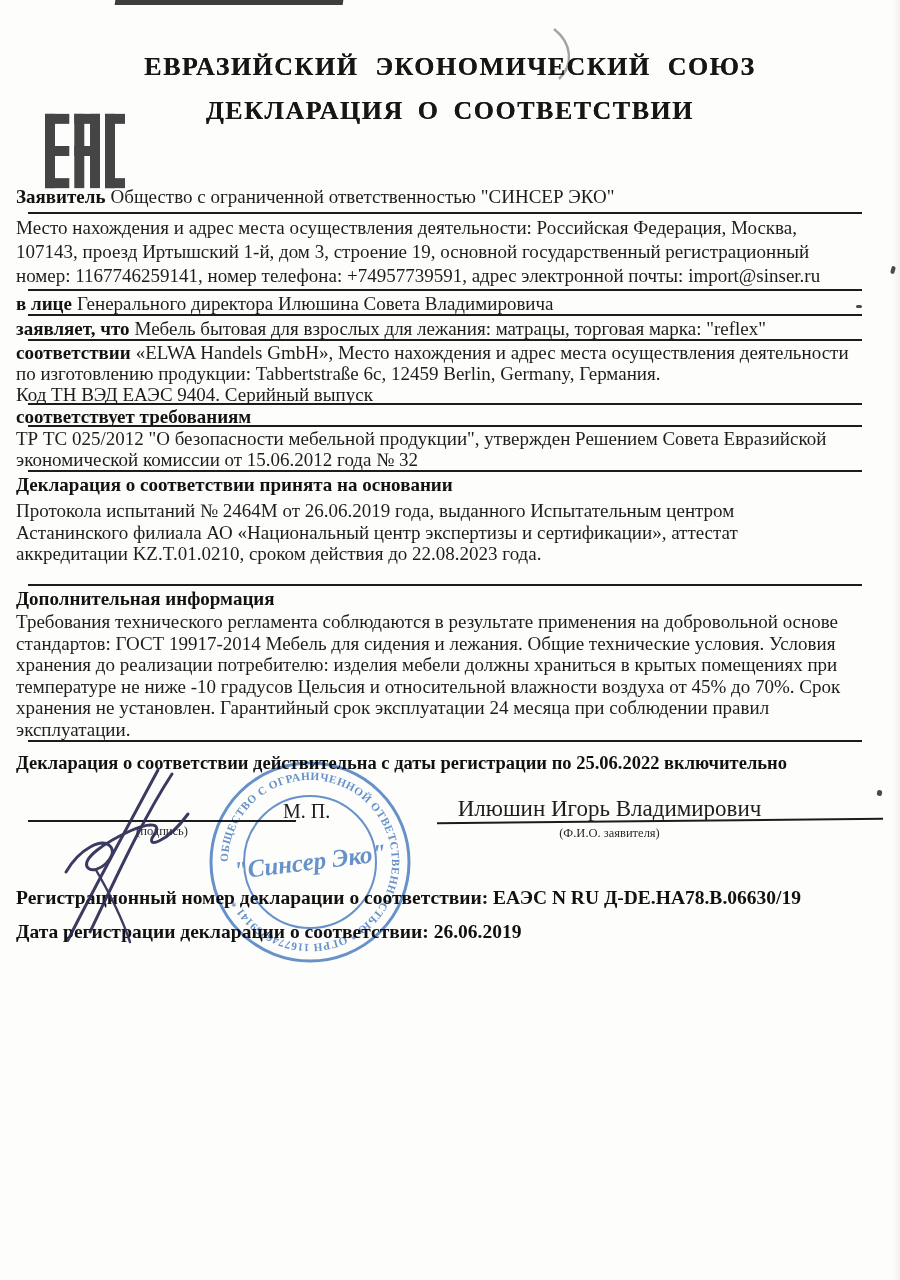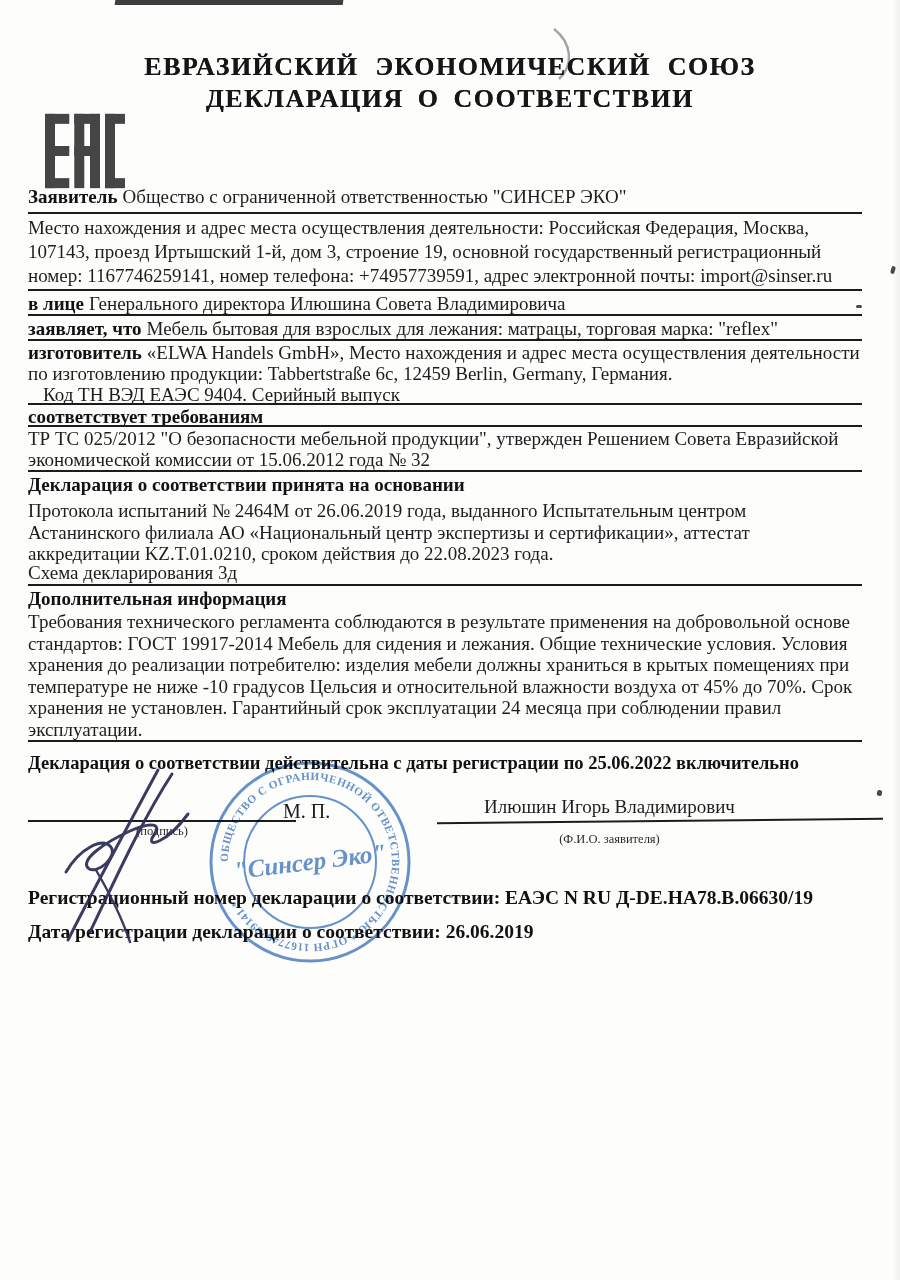--- a/index.html
+++ b/index.html
@@ -18,21 +18,21 @@
     pointer-events:none;
   }
   .abs{position:absolute;}
   .title{
     position:absolute;left:0;width:100%;text-align:center;
     font-weight:bold;font-size:26px;letter-spacing:1.5px;word-spacing:9px;
     color:#161616;
     text-shadow:0 0 .5px #333;
   }
   .row{
-    position:absolute;left:28px;width:834px;
+    position:absolute;left:16px;width:834px;
     font-size:19px;line-height:24px;color:#1d1d1d;
   }
   .lbl{font-weight:bold;color:#121212;margin-right:5px;}
   .hdg{font-weight:bold;color:#121212;}
   .rule{
     position:absolute;left:28px;width:834px;height:0;
     border-top:2px solid #1c1c1c;
   }
   .rule.thick{border-top-width:2.6px;}
   .lh21{line-height:21px;}
@@ -55,21 +55,21 @@
 
   <div class="artifact-bar"></div>
   <svg class="artifact-arc" viewBox="0 0 28 54">
     <path d="M 5,2 C 23,16 25,38 10,52" fill="none" stroke="#8d8d8d" stroke-width="2.4" opacity="0.8"></path>
   </svg>
   <div class="speck" style="left:891px;top:266px;width:4px;height:8px;transform:rotate(16deg);"></div>
   <div class="speck" style="left:856px;top:305px;width:6px;height:3px;"></div>
   <div class="speck" style="left:877px;top:790px;width:5px;height:6px;transform:rotate(10deg);"></div>
 
   <div class="title" style="top:52px;">ЕВРАЗИЙСКИЙ ЭКОНОМИЧЕСКИЙ СОЮЗ</div>
-  <div class="title" style="top:84px;word-spacing:6px;">ДЕКЛАРАЦИЯ О СООТВЕТСТВИИ</div>
+  <div class="title" style="top:96px;word-spacing:6px;">ДЕКЛАРАЦИЯ О СООТВЕТСТВИИ</div>
 
   <svg class="eac-svg" viewBox="0 0 112 104" aria-label="EAC">
     <g fill="#454545">
       <rect x="0" y="0" width="14" height="104"></rect>
       <rect x="0" y="0" width="34" height="14"></rect>
       <rect x="0" y="45" width="34" height="14"></rect>
       <rect x="0" y="90" width="34" height="14"></rect>
       <rect x="41" y="0" width="14" height="104"></rect>
       <rect x="63" y="0" width="14" height="104"></rect>
       <rect x="41" y="0" width="36" height="14"></rect>
@@ -92,34 +92,33 @@
     <span class="lbl">в лице</span><span>Генерального директора Илюшина Совета Владимировича</span>
   </div>
   <div class="rule" style="top:314px;"></div>
 
   <div class="row" style="top:317px;">
     <span class="lbl">заявляет, что</span><span>Мебель бытовая для взрослых для лежания: матрацы, торговая марка: "reflex"</span>
   </div>
   <div class="rule" style="top:339px;"></div>
 
   <div class="row lh21" style="top:342px;">
-    <span class="lbl">изготовитель</span><span>«ELWA Handels GmbH», Место нахождения и адрес места осуществления деятельности по изготовлению продукции: Tabbertstraße 6c, 12459 Berlin, Germany, Германия.</span>
+    <span class="lbl">соответствии</span><span>«ELWA Handels GmbH», Место нахождения и адрес места осуществления деятельности по изготовлению продукции: Tabbertstraße 6c, 12459 Berlin, Germany, Германия.</span>
   </div>
-  <div class="row lh21" style="top:384px;margin-left:15px;">Код ТН ВЭД ЕАЭС 9404. Серийный выпуск</div>
+  <div class="row lh21" style="top:384px;">Код ТН ВЭД ЕАЭС 9404. Серийный выпуск</div>
   <div class="rule" style="top:403px;"></div>
 
   <div class="row hdg" style="top:405px;">соответствует требованиям</div>
   <div class="rule" style="top:425px;"></div>
 
   <div class="row lh21" style="top:428px;">ТР ТС 025/2012 "О безопасности мебельной продукции", утвержден Решением Совета Евразийской экономической комиссии от 15.06.2012 года № 32</div>
   <div class="rule" style="top:470px;"></div>
 
   <div class="row hdg" style="top:473px;">Декларация о соответствии принята на основании</div>
   <div class="row lh215" style="top:500px;">Протокола испытаний № 2464М от 26.06.2019 года, выданного Испытательным центром Астанинского филиала АО «Национальный центр экспертизы и сертификации», аттестат аккредитации KZ.T.01.0210, сроком действия до 22.08.2023 года.</div>
-  <div class="row lh215" style="top:562px;">Схема декларирования 3д</div>
   <div class="rule" style="top:584px;"></div>
 
   <div class="row hdg" style="top:587px;">Дополнительная информация</div>
   <div class="row lh215" style="top:611px;">Требования технического регламента соблюдаются в результате применения на добровольной основе стандартов: ГОСТ 19917-2014 Мебель для сидения и лежания. Общие технические условия. Условия хранения до реализации потребителю: изделия мебели должны храниться в крытых помещениях при температуре не ниже -10 градусов Цельсия и относительной влажности воздуха от 45% до 70%. Срок хранения не установлен. Гарантийный срок эксплуатации 24 месяца при соблюдении правил эксплуатации.</div>
   <div class="rule" style="top:740px;"></div>
 
   <div class="row bold" style="top:743px;font-size:18.5px;margin-top:8px;">Декларация о соответствии действительна с даты регистрации по 25.06.2022 включительно</div>
 
   <svg class="sign-svg" viewBox="0 0 190 195">
     <g fill="none" stroke="#2b2b55" stroke-width="3" stroke-linecap="round" opacity="0.92">
@@ -129,22 +128,22 @@
       <path d="M 66,118 C 80,142 92,166 100,190" stroke-width="2.4"></path>
     </g>
   </svg>
 
   <div class="sig-rule-left"></div>
   <div class="abs caption" style="left:28px;top:824px;width:268px;">(подпись)</div>
 
   <div class="abs" style="left:283px;top:800px;font-size:20px;color:#1d1d1d;text-align:center;">М. П.</div>
 
   <div class="sig-rule-right"></div>
-  <div class="abs" style="left:437px;top:796px;width:345px;text-align:center;font-size:19px;color:#1d1d1d;">Илюшин Игорь Владимирович</div>
-  <div class="abs caption" style="left:437px;top:826px;width:345px;margin-top:6px;">(Ф.И.О. заявителя)</div>
+  <div class="abs" style="left:437px;top:796px;width:345px;text-align:center;font-size:23px;color:#1d1d1d;">Илюшин Игорь Владимирович</div>
+  <div class="abs caption" style="left:437px;top:826px;width:345px;">(Ф.И.О. заявителя)</div>
 
   <svg class="stamp-svg" viewBox="0 0 210 210">
     <defs>
       <path id="ringPath" d="M 105,105 m -82,0 a 82,82 0 1,1 164,0 a 82,82 0 1,1 -164,0"></path>
     </defs>
     <circle cx="105" cy="105" r="99" fill="none" stroke="#4c7fc3" stroke-width="3"></circle>
     <circle cx="105" cy="105" r="66" fill="none" stroke="#4c7fc3" stroke-width="2"></circle>
     <text font-size="11.2" letter-spacing="0.6" fill="#4c7fc3" font-family="Liberation Serif, serif" font-weight="bold">
       <textPath href="#ringPath" startOffset="0">ОБЩЕСТВО С ОГРАНИЧЕННОЙ ОТВЕТСТВЕННОСТЬЮ * ОГРН 1167746259141 *</textPath>
     </text>

